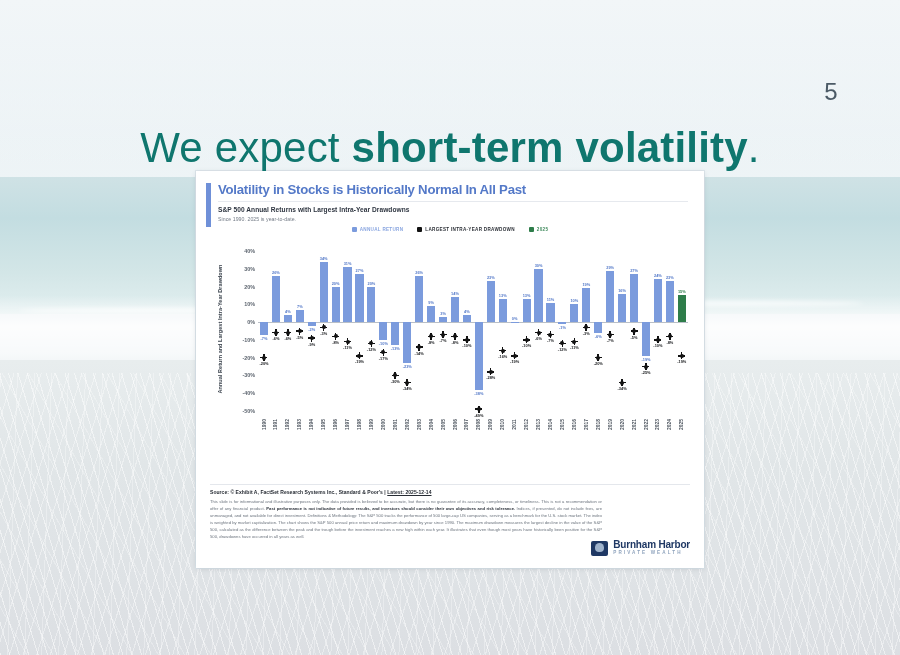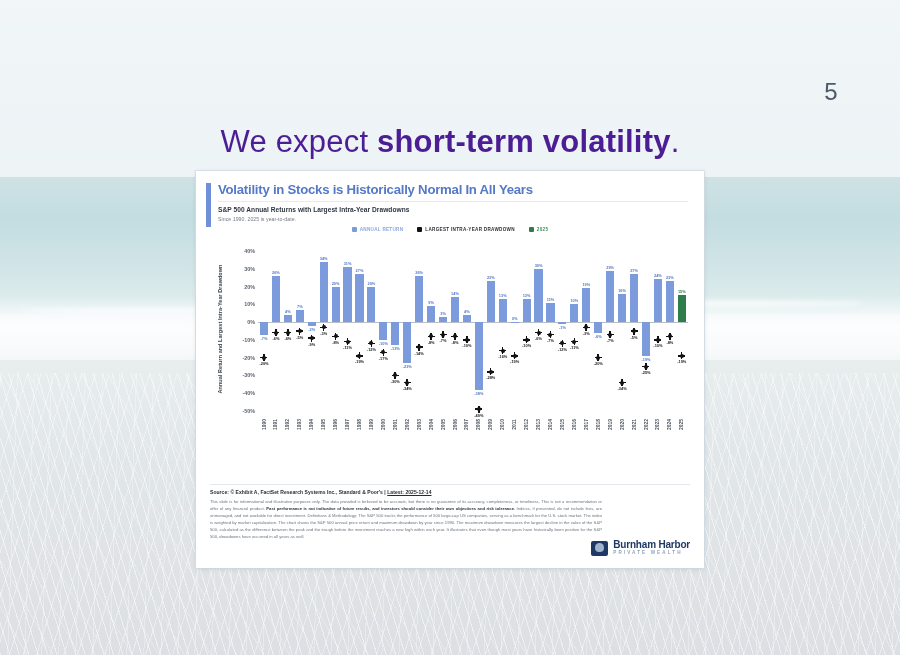--- a/index.html
+++ b/index.html
@@ -49,21 +49,21 @@
     background: linear-gradient(180deg,#f2f6f8 0%, rgba(242,246,248,.55) 60%, rgba(242,246,248,0) 100%);
   }
 
   
   .page-number {
     position:absolute; z-index:4; right:62px; top:78px;
     font-size:24px; color:#4b5a66; font-weight:400; letter-spacing:.5px;
   }
   .slide-title {
     position:absolute; z-index:4; left:0; right:0; top:124px;
-    text-align:center; font-size:31px; color:#4c1d95; letter-spacing:.2px;
+    text-align:center; font-size:42px; color:#0f766e; letter-spacing:.2px;
     white-space:nowrap;
   }
   .slide-title .tl-light { font-weight:400; }
   .slide-title .tl-bold  { font-weight:700; }
 
   
   .exhibit {
     position:absolute; z-index:3;
     left:196px; top:171px; width:508px; height:397px;
     background:#ffffff;
@@ -217,21 +217,21 @@
 
 <div class="page-number">5</div>
 
 <div class="slide-title">
   <span class="tl-light">We expect </span><span class="tl-bold">short-term volatility</span><span class="tl-light">.</span>
 </div>
 
 <div class="exhibit">
 
   <div class="ex-accent"></div>
-  <div class="ex-title">Volatility in Stocks is Historically Normal In All Years</div>
+  <div class="ex-title">Volatility in Stocks is Historically Normal In All Past</div>
   <div class="ex-rule"></div>
   <div class="ex-sub">S&amp;P 500 Annual Returns with Largest Intra-Year Drawdowns</div>
   <div class="ex-note">Since 1990. 2025 is year-to-date.</div>
 
   <div class="ex-legend" id="legend">
       <div class="lg-item">
         <span class="lg-swatch" style="background: rgb(123, 155, 221);"></span>
         <span class="lg-text" style="color: rgb(138, 166, 224);">ANNUAL RETURN</span>
       </div>
       <div class="lg-item">

